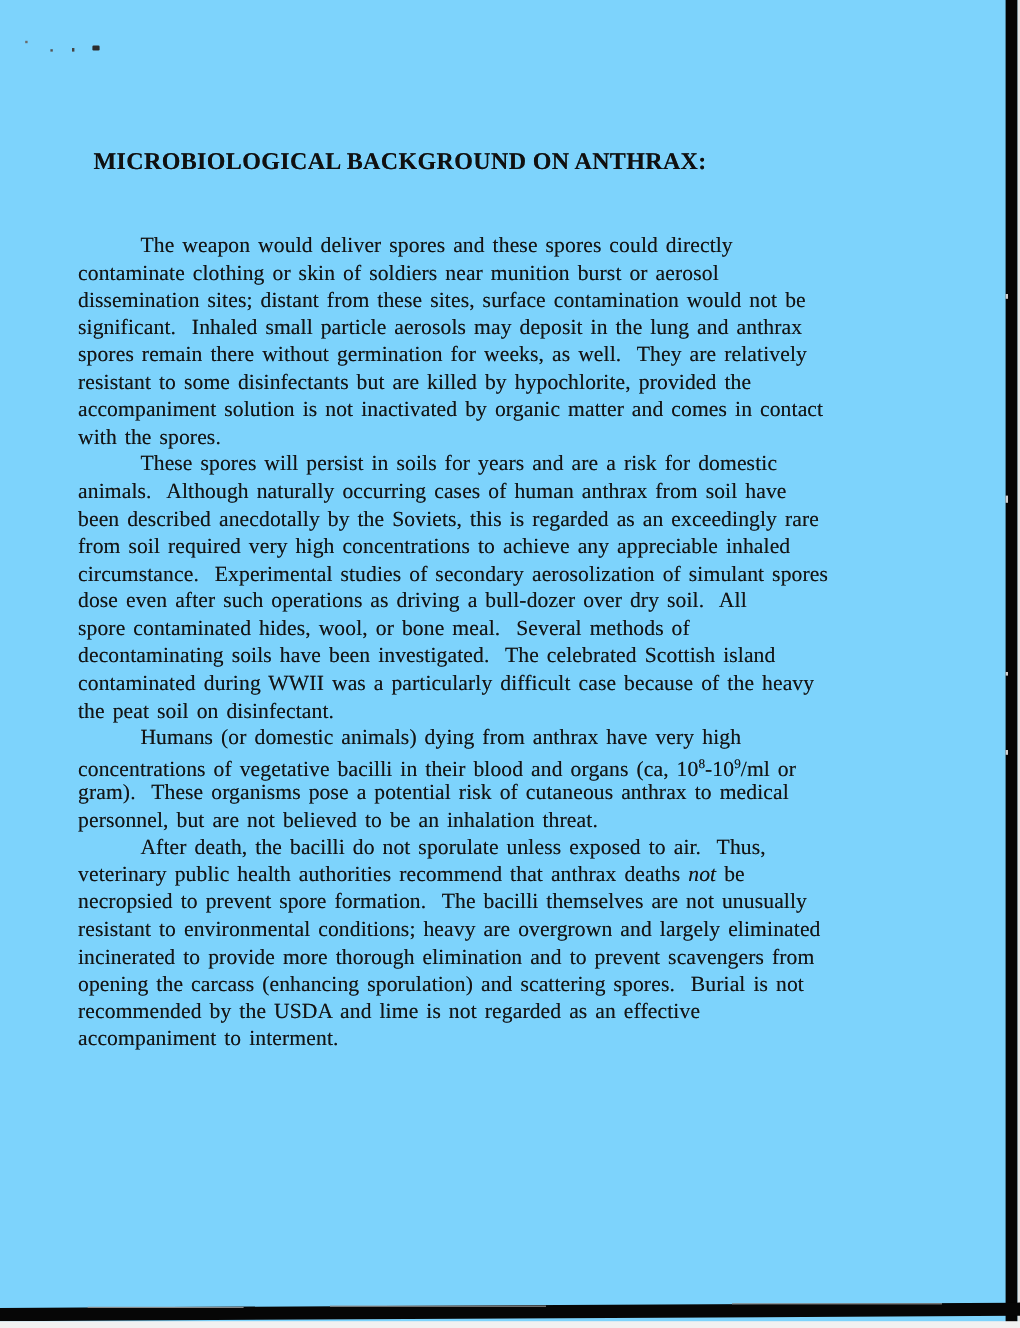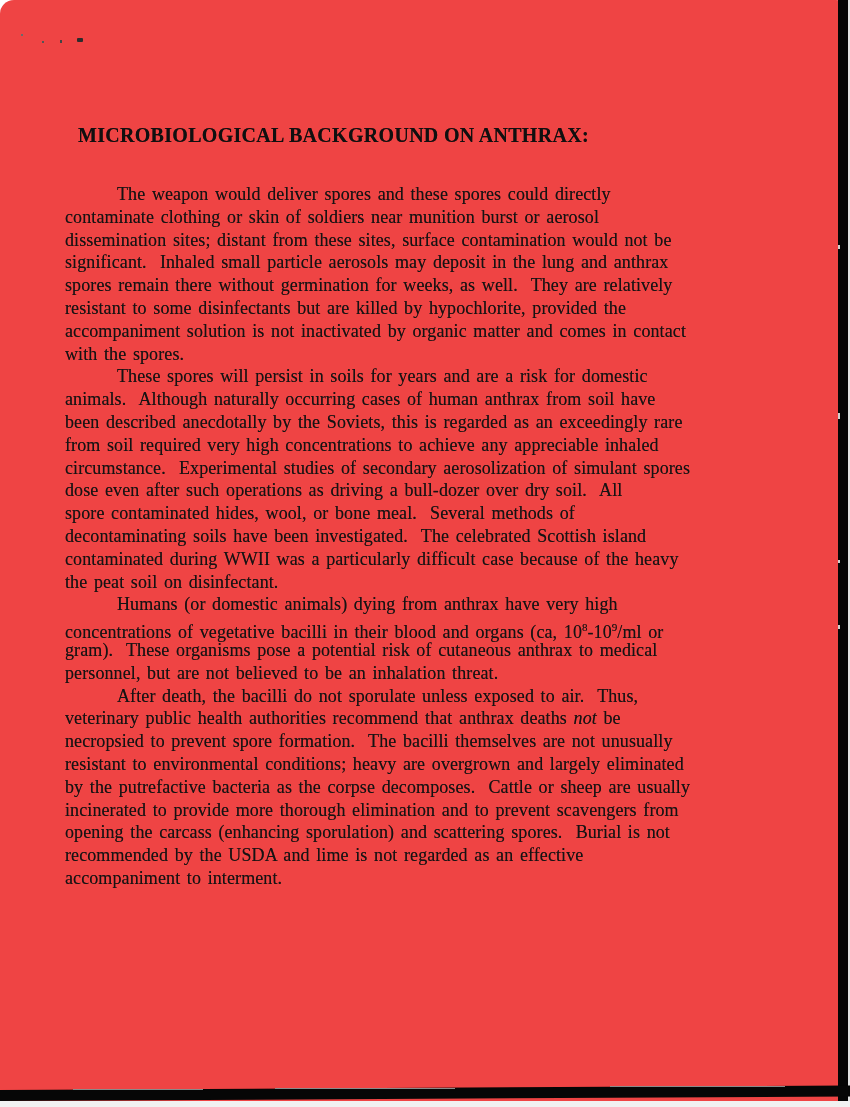--- a/index.html
+++ b/index.html
@@ -5,36 +5,35 @@
   html, body { margin: 0; padding: 0; }
   body {
     width: 850px; height: 1107px;
     background: #ffffff;
     font-family: "Liberation Serif", serif;
     position: relative;
     overflow: hidden;
   }
   .page {
     position: absolute; inset: 0;
-    background: #ef4444;
-    border-radius: 14px;
+    background: #7dd3fc;
   }
   .doc-title {
     position: absolute;
     left: 78px; top: 124px;
     font-size: 20px;
     font-weight: bold;
     letter-spacing: 0.3px;
     color: #101010;
     white-space: pre;
     text-shadow: 0 0 0.5px rgba(0,0,0,0.55);
   }
   .body-text {
     position: absolute;
-    left: 65px; top: 183px;
+    left: 65px; top: 193px;
     width: 740px;
     color: #141414;
   }
   .para { margin: 0; }
   .line {
     white-space: pre;
     font-size: 18px;
     line-height: 22.8px;
     height: 22.8px;
     word-spacing: 2px;
@@ -119,21 +118,20 @@
         <div class="line">Humans (or domestic animals) dying from anthrax have very high</div>
         <div class="line"><span>concentrations of vegetative bacilli in their blood and organs (ca, 10</span><span class="sup">8</span><span>-10</span><span class="sup">9</span><span>/ml or</span></div>
         <div class="line">gram).  These organisms pose a potential risk of cutaneous anthrax to medical</div>
         <div class="line">personnel, but are not believed to be an inhalation threat.</div>
       </div>
     <div class="para">
         <div class="line">After death, the bacilli do not sporulate unless exposed to air.  Thus,</div>
         <div class="line"><span>veterinary public health authorities recommend that anthrax deaths </span><span class="italic">not</span><span> be</span></div>
         <div class="line">necropsied to prevent spore formation.  The bacilli themselves are not unusually</div>
         <div class="line">resistant to environmental conditions; heavy are overgrown and largely eliminated</div>
-        <div class="line">by the putrefactive bacteria as the corpse decomposes.  Cattle or sheep are usually</div>
         <div class="line">incinerated to provide more thorough elimination and to prevent scavengers from</div>
         <div class="line">opening the carcass (enhancing sporulation) and scattering spores.  Burial is not</div>
         <div class="line">recommended by the USDA and lime is not regarded as an effective</div>
         <div class="line">accompaniment to interment.</div>
       </div>
   </div>
 
   <div class="edge-right"></div>
   <div class="edge-right-sliver"></div>
   <div class="edge-bottom"></div>

